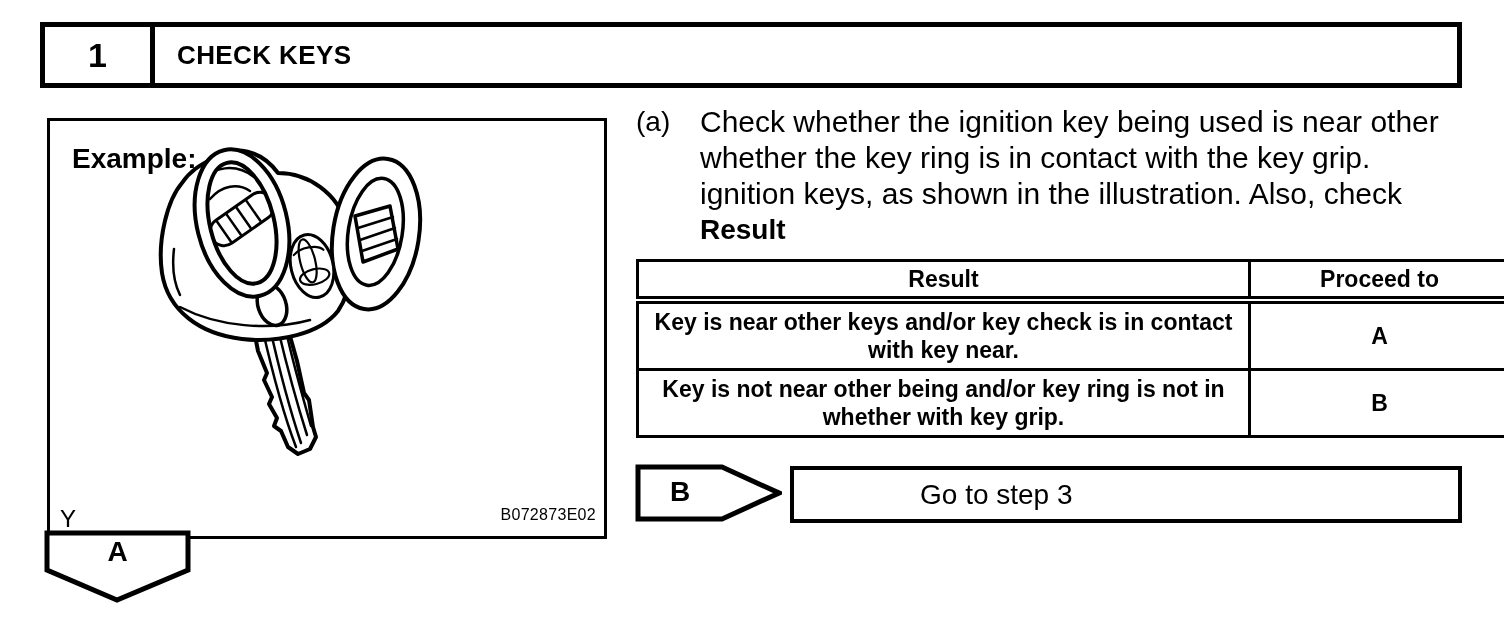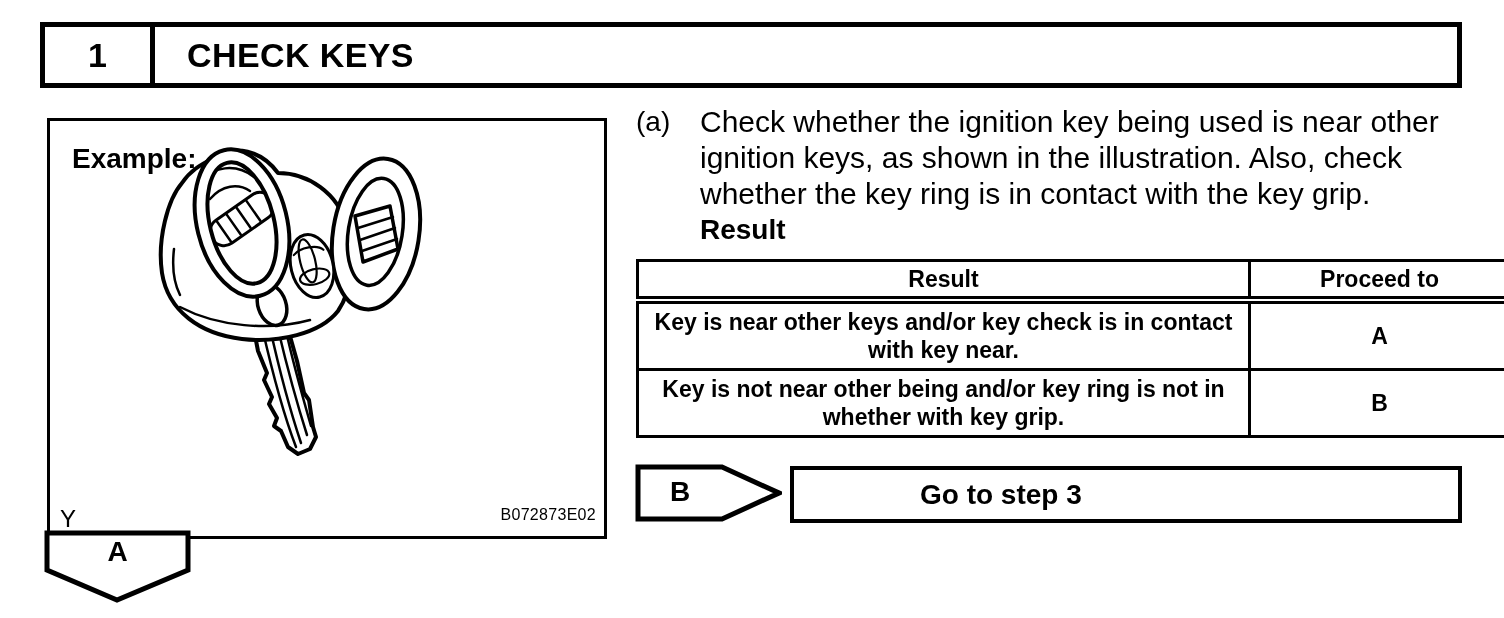--- a/index.html
+++ b/index.html
@@ -11,22 +11,22 @@
   .step-header{
     position:absolute;left:40px;top:22px;width:1422px;height:66px;
     border:5px solid #000;box-sizing:border-box;display:flex;background:#fff;
   }
   .step-number{
     width:110px;border-right:5px solid #000;box-sizing:border-box;
     display:flex;align-items:center;justify-content:center;
     font-size:34px;font-weight:bold;
   }
   .step-title{
-    flex:1;display:flex;align-items:center;padding-left:32px;
-    font-size:34px;font-weight:bold;letter-spacing:.4px;
+    flex:1;display:flex;align-items:center;padding-left:22px;
+    font-size:26px;font-weight:bold;letter-spacing:.4px;
   }
   
   .figure-box{
     position:absolute;left:47px;top:118px;width:560px;height:421px;
     border:3px solid #000;box-sizing:border-box;background:#fff;
   }
   .figure-label{
     position:absolute;left:22px;top:22px;font-size:28px;font-weight:bold;
   }
   .figure-corner-mark{
@@ -67,21 +67,21 @@
   .branch-b{position:absolute;left:635px;top:464px;width:147px;height:58px;}
   .branch-b .marker-label{
     position:absolute;left:3px;top:0;width:84px;height:56px;
     display:flex;align-items:center;justify-content:center;
     font-size:28px;font-weight:bold;
   }
   .goto-box{
     position:absolute;left:790px;top:466px;width:672px;height:57px;
     border:4px solid #000;box-sizing:border-box;background:#fff;
     display:flex;align-items:center;padding-left:126px;
-    font-size:28px;font-weight:bold;
+    font-size:28px;font-weight:normal;
   }
   .branch-a{position:absolute;left:44px;top:530px;width:147px;height:74px;}
   .branch-a .marker-label{
     position:absolute;left:0;top:2px;width:147px;height:40px;
     display:flex;align-items:center;justify-content:center;
     font-size:28px;font-weight:bold;
   }
 </style>
 </head>
 <body>
@@ -139,22 +139,22 @@
       </g>
     </svg>
     <div class="figure-label">Example:</div>
     <div class="figure-corner-mark">Y</div>
     <div class="figure-code">B072873E02</div>
   </div>
 
   <div class="item-marker">(a)</div>
   <div class="instruction-lines">
     <div>Check whether the ignition key being used is near other</div>
+    <div>whether the key ring is in contact with the key grip.</div>
     <div>ignition keys, as shown in the illustration. Also, check</div>
-    <div>whether the key ring is in contact with the key grip.</div>
   </div>
   <div class="result-heading">Result</div>
 
   <table class="result-table">
     <thead>
       <tr>
         <th class="col-result">Result</th>
         <th class="col-proceed">Proceed to</th>
       </tr>
     </thead>

